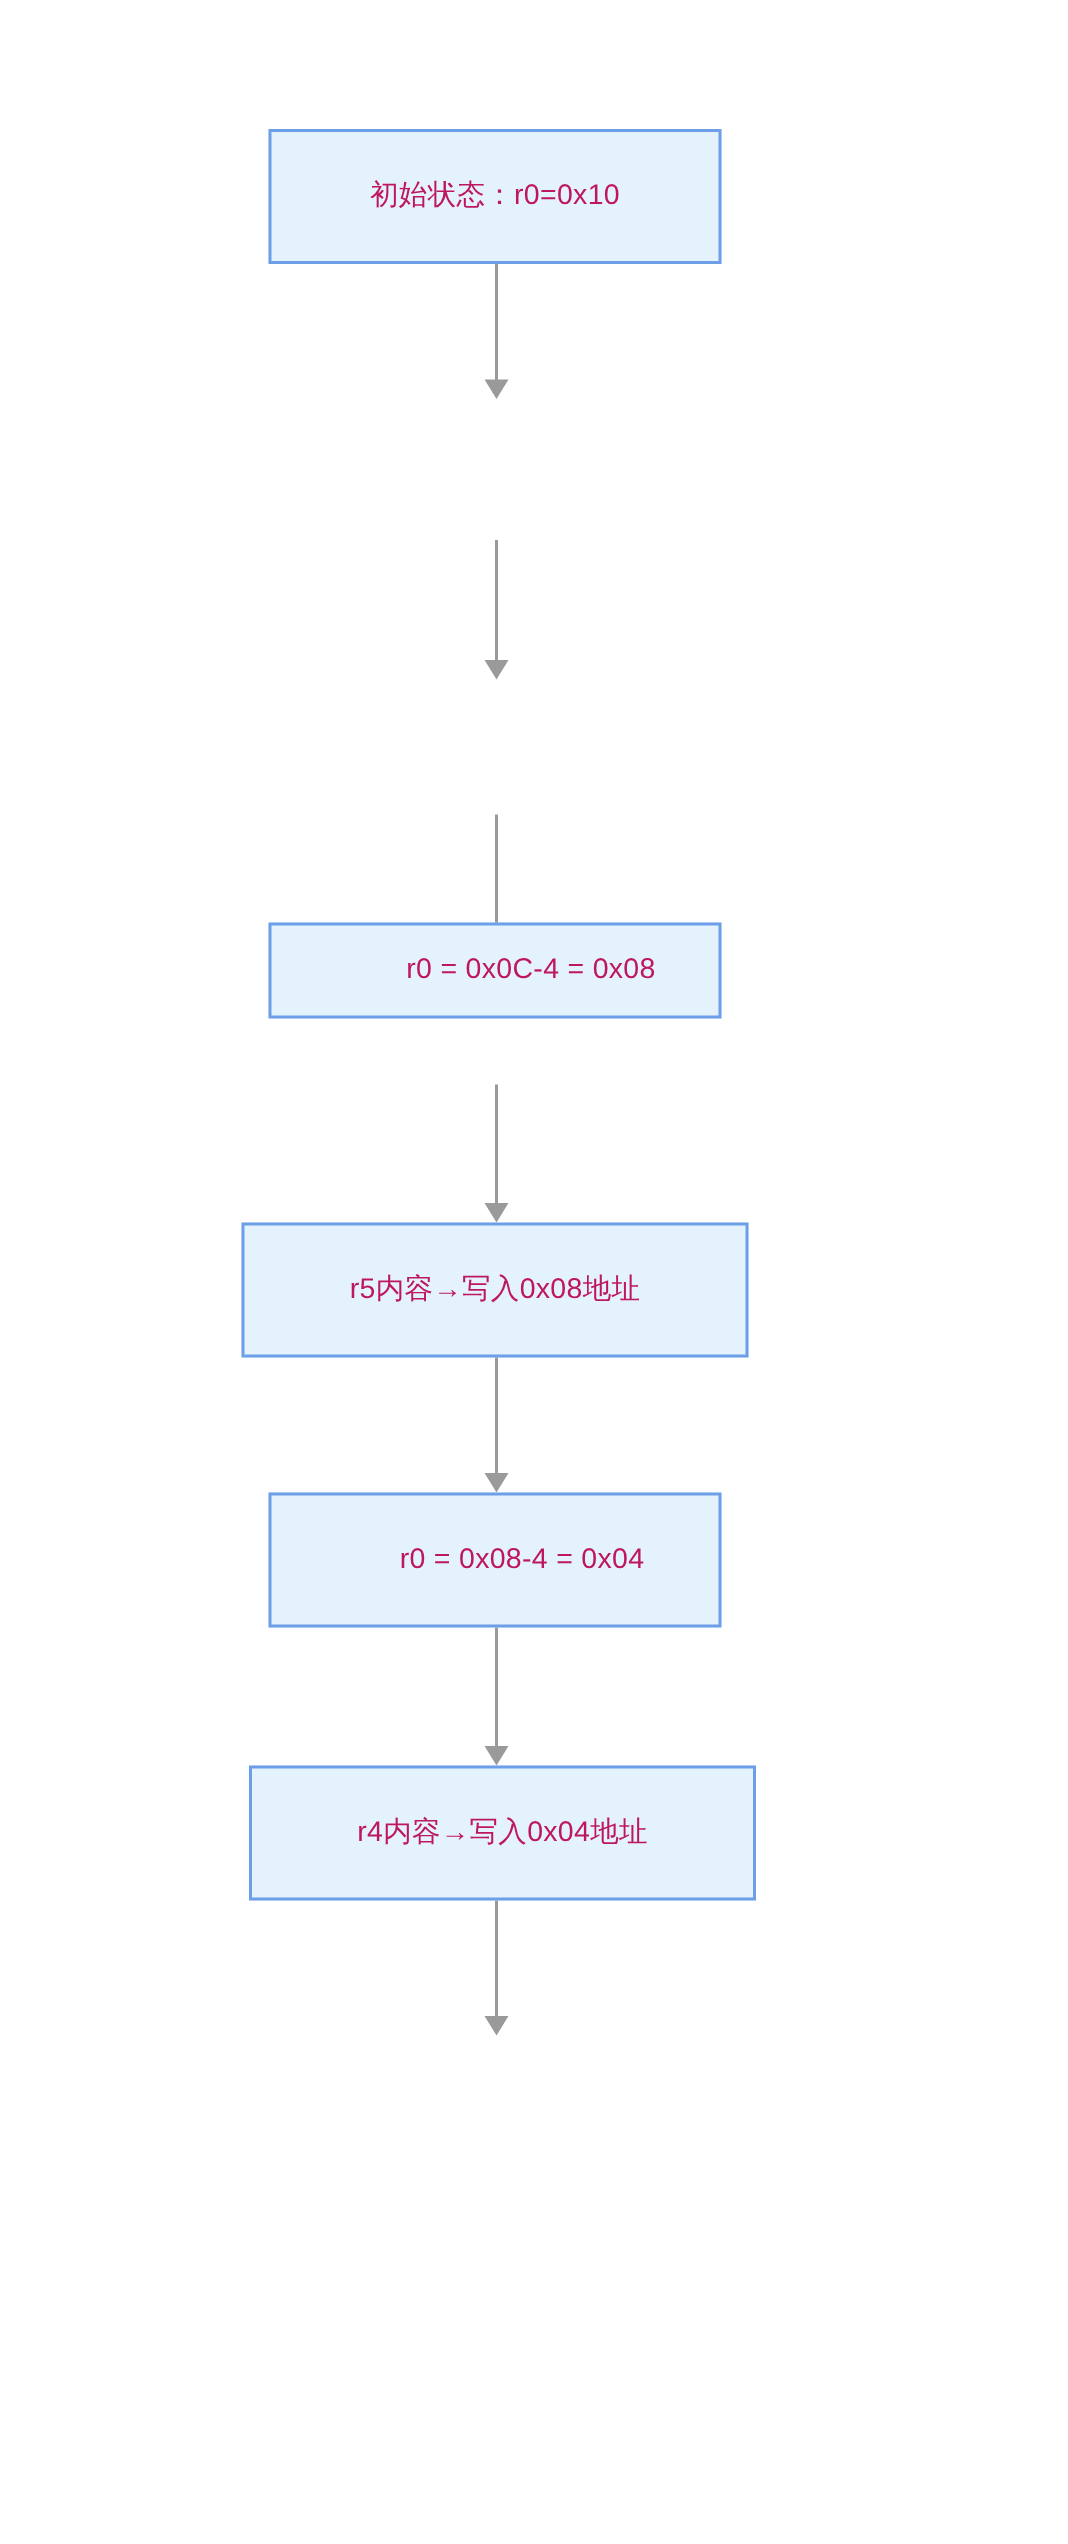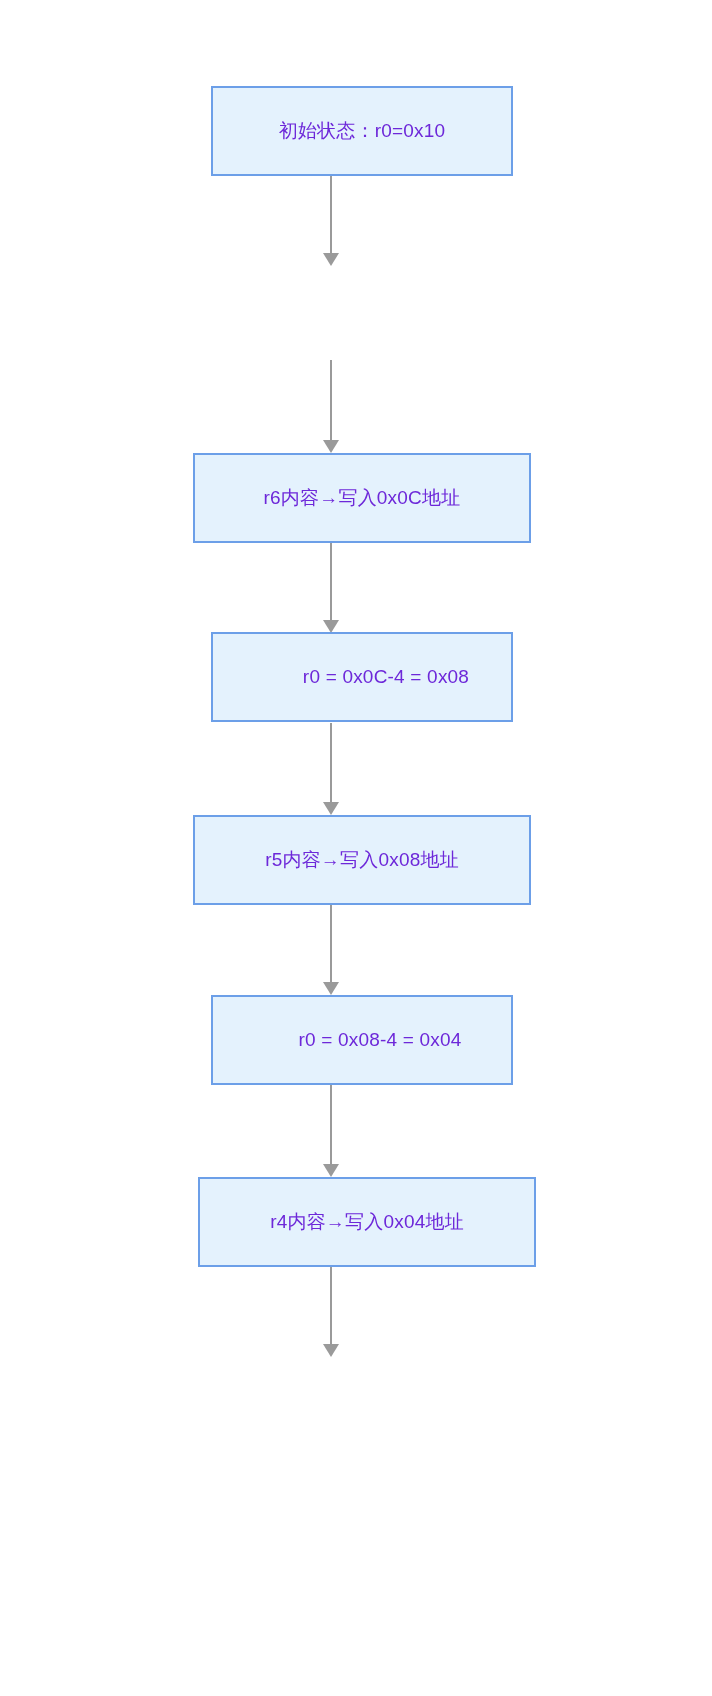--- a/index.html
+++ b/index.html
@@ -16,29 +16,28 @@
   #flowchart {
     position: relative;
     width: 712px;
     height: 1696px;
   }
   .node {
     position: absolute;
     box-sizing: border-box;
     background: #e4f2fd;
     border: 2px solid #6c9fe8;
-    color: #6d28d9;
+    color: #be185d;
     font-size: 19px;
     line-height: 30px;
     display: flex;
     align-items: center;
     justify-content: center;
     text-align: center;
     letter-spacing: 0.2px;
-    margin-left: 32px;
   }
   .node .node-label {
     display: block;
     padding: 0 10px;
     white-space: pre-line;
   }
   .edge {
     position: absolute;
   }
   .edge-line {
@@ -71,30 +70,27 @@
     <div class="edge-line" style="height:78px;"></div>
     <div class="edge-head" style="top:77px;"></div>
   </div>
 
 
   <div class="edge" style="left:330px; top:360px; width:2px; height:93px;">
     <div class="edge-line" style="height:81px;"></div>
     <div class="edge-head" style="top:80px;"></div>
   </div>
 
-  <div class="node" style="left:161px; top:453px; width:338px; height:90px;">
-    <span class="node-label">r6内容→写入0x0C地址</span>
-  </div>
 
   <div class="edge" style="left:330px; top:543px; width:2px; height:90px;">
     <div class="edge-line" style="height:78px;"></div>
     <div class="edge-head" style="top:77px;"></div>
   </div>
 
-  <div class="node" style="left:179px; top:632px; width:302px; height:90px;padding-left:48px;">
+  <div class="node" style="left:179px; top:615px; width:302px; height:64px;padding-left:48px;">
     <span class="node-label">r0 = 0x0C-4 = 0x08</span>
   </div>
 
   <div class="edge" style="left:330px; top:723px; width:2px; height:92px;">
     <div class="edge-line" style="height:80px;"></div>
     <div class="edge-head" style="top:79px;"></div>
   </div>
 
   <div class="node" style="left:161px; top:815px; width:338px; height:90px;justify-content:center;">
     <span class="node-label">r5内容→写入0x08地址</span>

